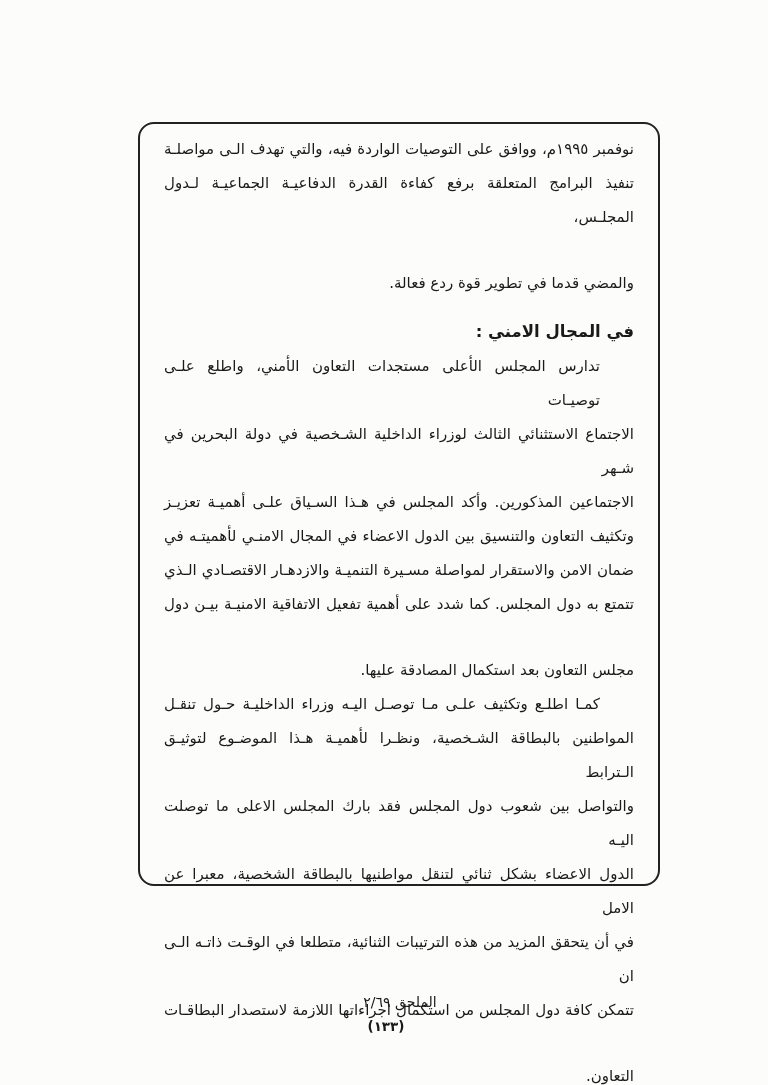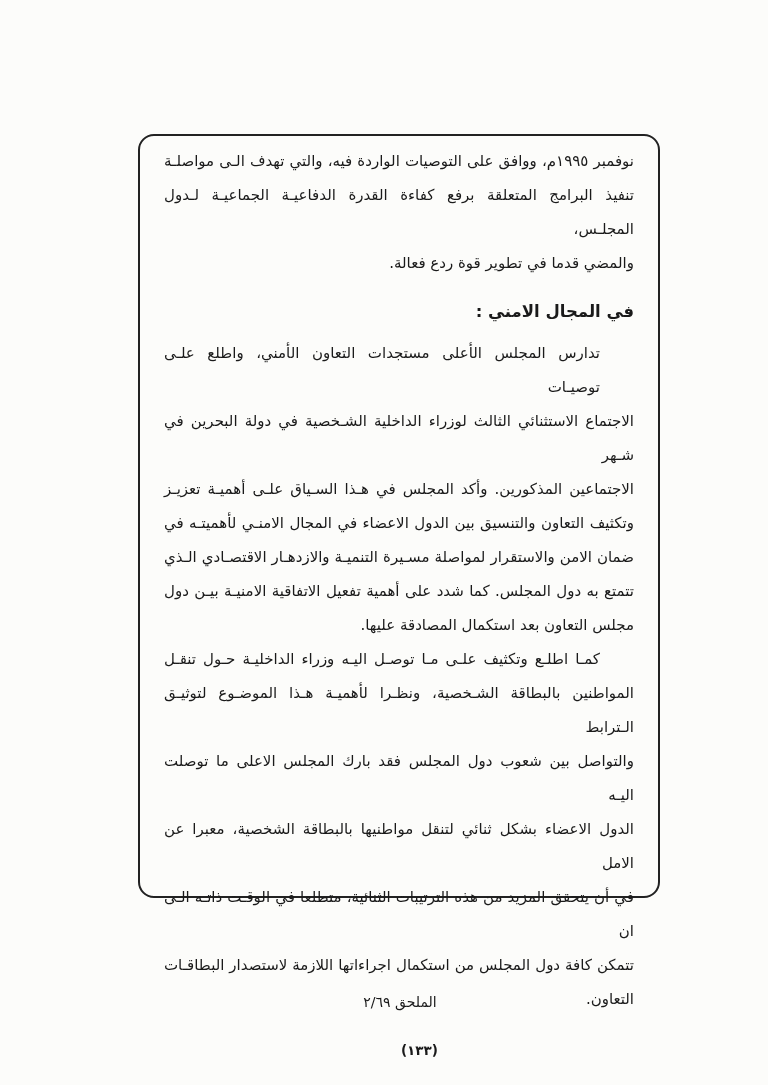--- a/index.html
+++ b/index.html
@@ -15,21 +15,21 @@
   .page {
     position: relative;
     width: 768px;
     height: 1085px;
     background: var(--paper, #fcfcfa);
     overflow: hidden;
   }
   .frame {
     position: absolute;
     left: 138px;
-    top: 134px;
+    top: 122px;
     width: 522px;
     height: 764px;
     box-sizing: border-box;
     border: 2px solid var(--ink-border, #222);
     border-radius: 16px;
     padding: 8px 24px 0 24px;
     direction: rtl;
     unicode-bidi: embed;
   }
   .doc-body {
@@ -45,56 +45,55 @@
     line-height: 34px;
     color: var(--ink, #1a1a1a);
     text-align: justify;
     text-align-last: justify;
     letter-spacing: 0.1px;
     white-space: normal;
   }
   .line.lastline {
     text-align: right;
     text-align-last: right;
+    margin-top: 32px;
   }
   .line.indent {
     padding-right: 34px;
   }
   .heading {
     direction: rtl;
     font-size: 16.5px;
     font-weight: bold;
     color: var(--ink, #1a1a1a);
     text-align: right;
     line-height: 34px;
     margin-top: 15px;
-    margin-bottom: 7px;
   }
   .footer-ref {
     position: absolute;
     left: 330px;
     top: 994px;
     width: 140px;
     direction: rtl;
     text-align: center;
     font-size: 14px;
     font-weight: normal;
     color: var(--ink, #1a1a1a);
   }
   .footer-page {
     position: absolute;
     left: 334px;
     top: 1018px;
     width: 104px;
     direction: rtl;
-    text-align: right;
+    text-align: center;
     font-size: 13.5px;
     font-weight: bold;
     color: var(--ink, #1a1a1a);
-    margin-top: 24px;
   }
 </style>
 </head>
 <body>
 
 <div class="page">
   <div class="frame">
     <div class="doc-body" id="doc-body">
         <div class="para">
           <div class="line">نوفمبر ١٩٩٥م، ووافق على التوصيات الواردة فيه، والتي تهدف الـى مواصلـة</div>

